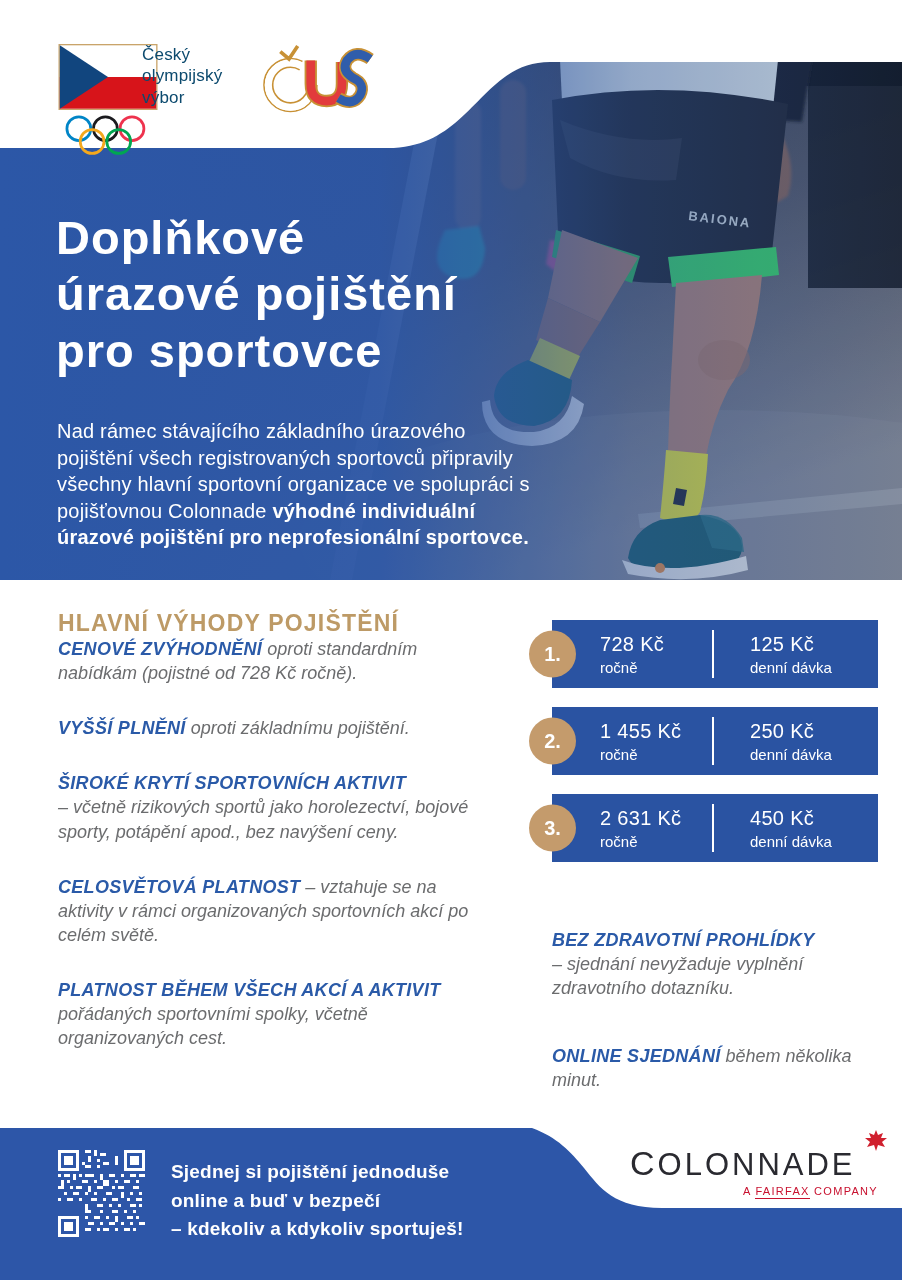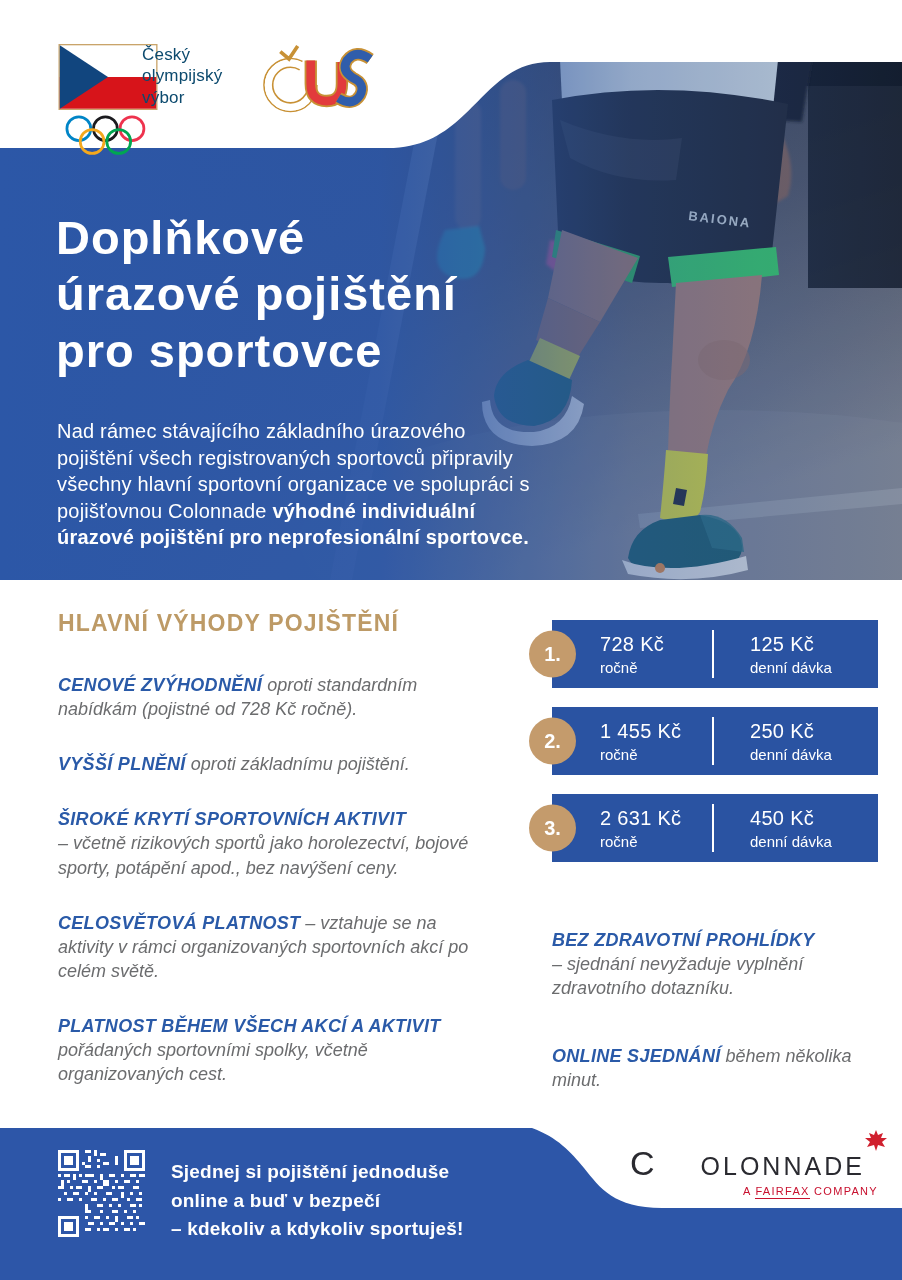--- a/index.html
+++ b/index.html
@@ -29,21 +29,20 @@
   .cov-text {
     position:absolute; left:142px; top:44px;
     font-size:17px; color:#0c4a6e; line-height:1.25; letter-spacing:.2px;
     white-space:pre-line;
   }
   .cus-logo { position:absolute; left:260px; top:40px; width:116px; height:80px; }
   
   .col-left { position:absolute; left:58px; top:610px; width:438px; }
   .benefits-heading {
     font-size:23px; font-weight:700; color:#bd9a66; letter-spacing:1.2px;
-    margin-bottom:36px;
   }
   .benefit { font-size:18px; line-height:1.34; color:#6b6c6e; margin-bottom:31px;font-style:italic; }
   .benefit-lead { color:#2a5aa8; font-weight:700; letter-spacing:.3px; }
   .benefit-text { white-space:pre-line; }
   
   .col-right { position:absolute; left:552px; top:620px; width:330px; }
   .tier {
     position:relative; width:326px; height:68px; background:#2a53a2;
     margin-bottom:19px; display:flex; align-items:center; color:#fff;
   }
@@ -64,21 +63,21 @@
   .footer-cut { position:absolute; right:0; top:0; width:902px; height:152px; }
   .qr { position:absolute; left:58px; top:22px; width:87px; height:87px; }
   .footer-cta {
     position:absolute; left:163px; top:30px; width:360px;
     font-size:19px; font-weight:700; color:#ffffff; line-height:1.5;
     letter-spacing:.2px; white-space:pre-line;margin-left:8px;
   }
   .colonnade { position:absolute; left:630px; top:16px; width:250px; }
   .colonnade-word { color:#2a2a30; white-space:nowrap; }
   .colonnade-c { font-size:34px; letter-spacing:3px; }
-  .colonnade-rest { font-size:25px; letter-spacing:3px;margin-left:43px; }
+  .colonnade-rest { font-size:31px; letter-spacing:3px; }
   .colonnade-leaf { position:absolute; right:-8px; top:-16px; width:24px; height:24px; }
   .colonnade-tagline {
     margin-top:2px; text-align:right; font-size:11px; color:#c8102e;
     letter-spacing:1.3px; padding-right:2px;
   }
   .colonnade-tagline .fx { border-bottom:1px solid #c8102e; padding-bottom:1px;text-align:right; }
 </style>
 </head>
 <body>
 

